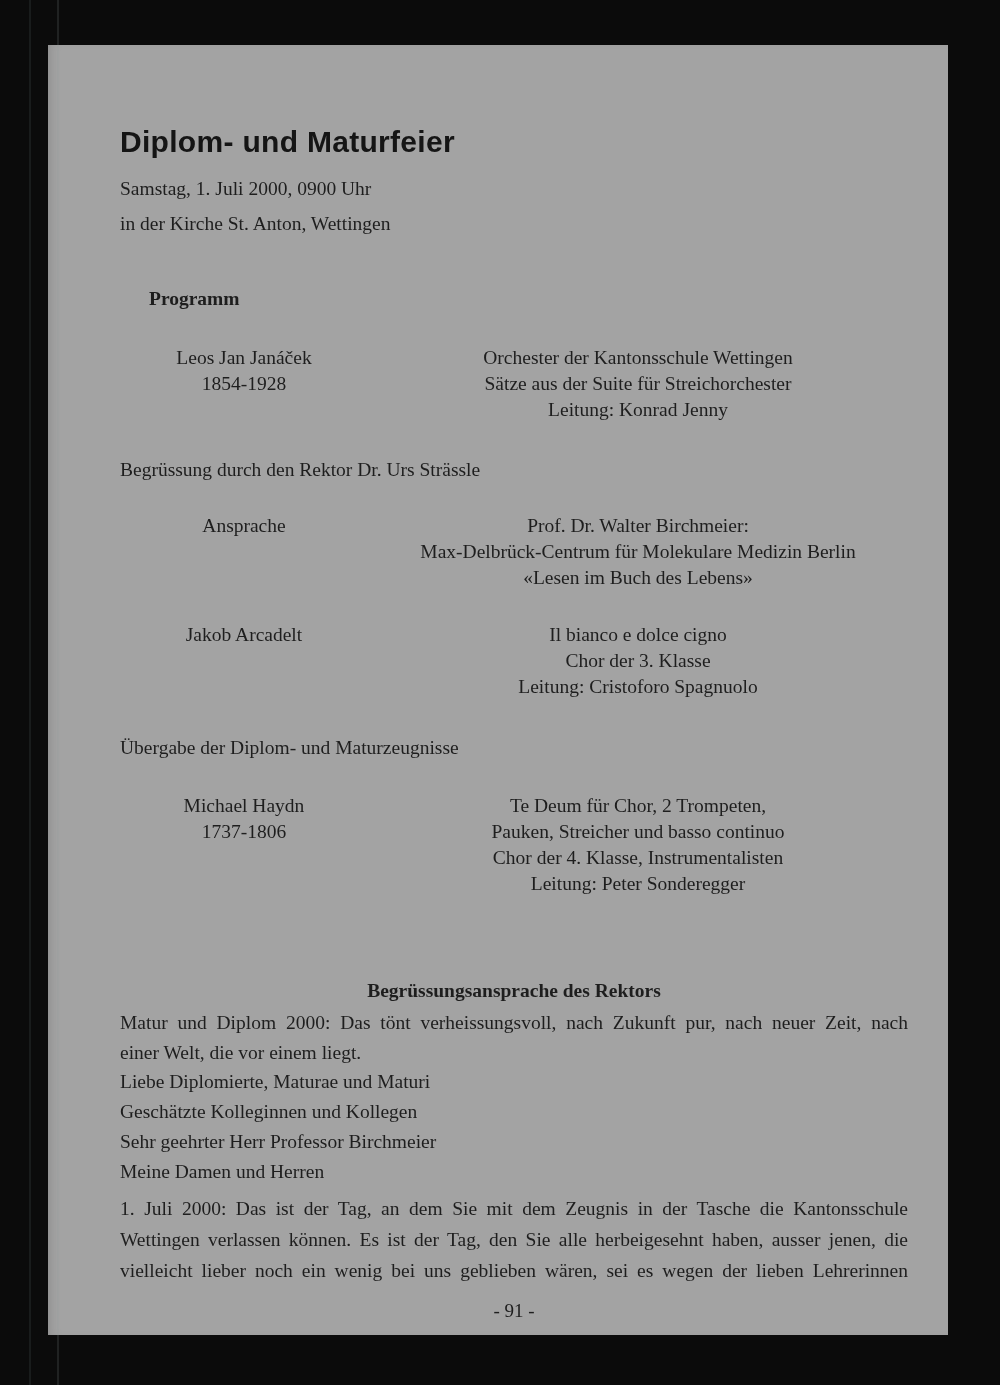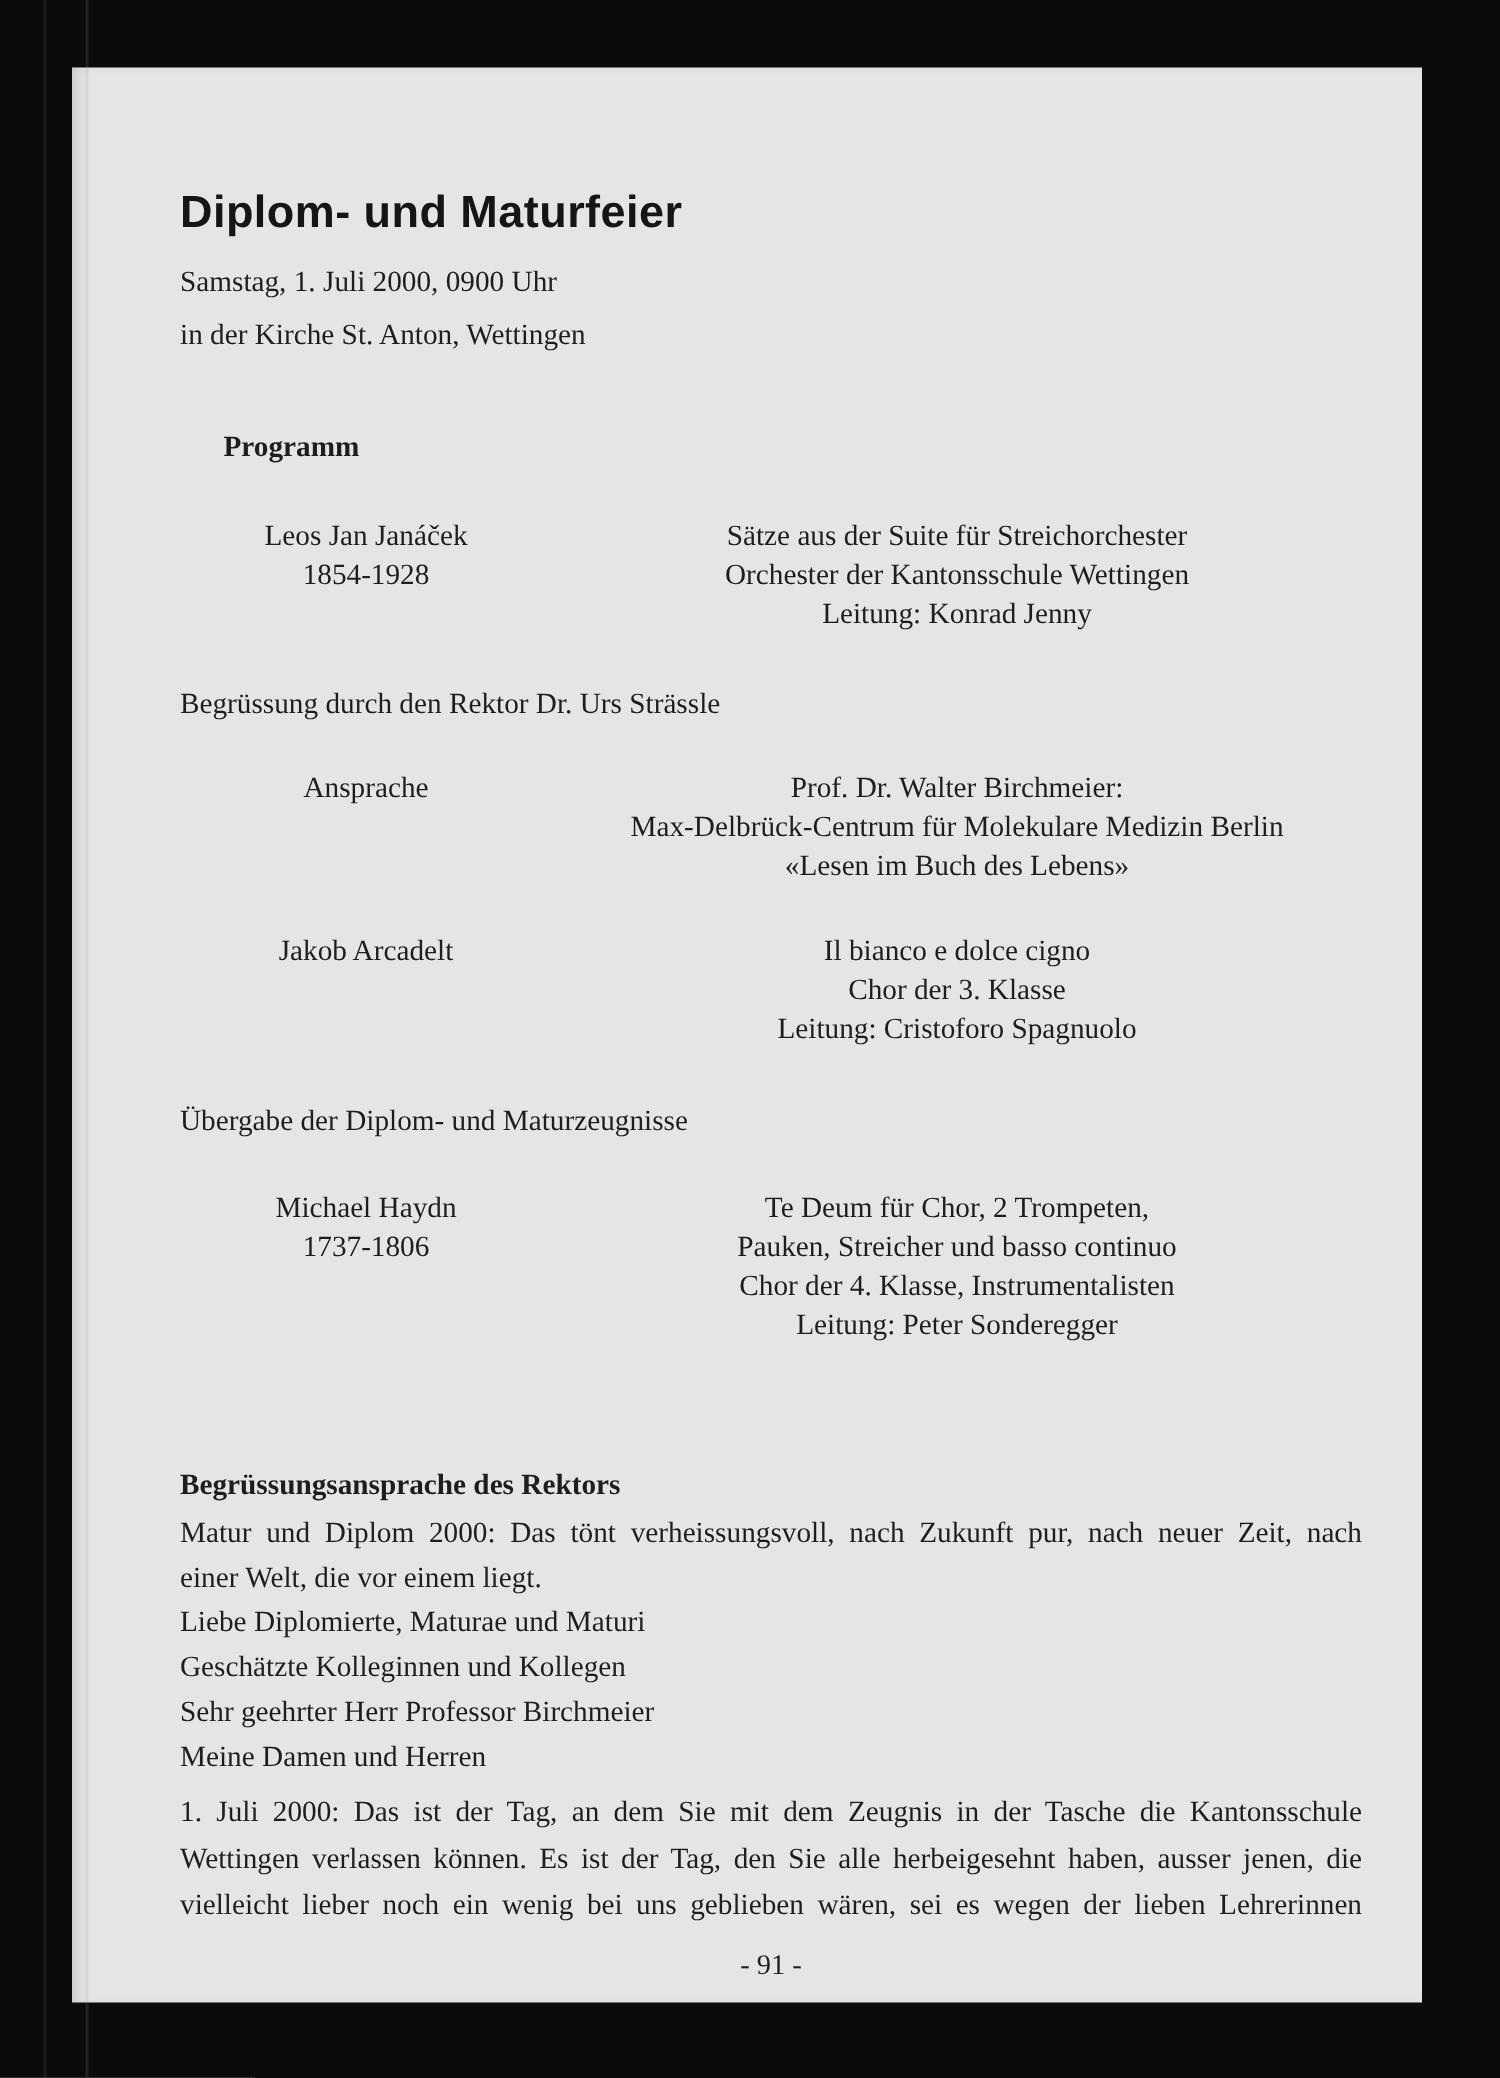--- a/index.html
+++ b/index.html
@@ -27,21 +27,21 @@
     position: absolute;
     left: 57px; top: 0;
     width: 2px; height: 1385px;
     background: rgba(140, 155, 155, 0.16);
     z-index: 3;
   }
   .page {
     position: absolute;
     left: 48px; top: 45px;
     width: 900px; height: 1290px;
-    background: #e5e5e5;
+    background: #a3a3a3;
     color: #1e1e1e;
     z-index: 2;
     box-shadow: inset 8px 0 14px -10px rgba(0,0,0,0.25);
   }
   .content {
     position: absolute;
     left: 0; top: 0;
     width: 900px;
     box-sizing: border-box;
     padding: 79px 40px 0 72px;
@@ -66,21 +66,21 @@
     grid-template-columns: 248px 1fr;
     line-height: 26px;
     text-align: center;
   }
   .row1 { margin-top: 33px; }
   .interlude-1 { margin-top: 34px; }
   .row2 { margin-top: 30px; }
   .row3 { margin-top: 31px; }
   .interlude-2 { margin-top: 35px; }
   .row4 { margin-top: 32px; }
-  .speech-heading { margin-top: 81px; font-weight: bold; }
+  .speech-heading { margin-top: 81px; font-weight: bold; text-align: center; }
   .para { margin-top: 4px; line-height: 30px; }
   .jline { text-align: justify; text-align-last: justify; }
   .jline-end { text-align: center; text-align-last: left; }
   .sal-first { margin-top: 1px; }
   .sal { margin-top: 4px; }
   .para2 { margin-top: 8px; line-height: 31px; }
   .page-number { margin-top: 12px; text-align: center; font-size: 19px; }
 </style>
 </head>
 <body>
@@ -98,22 +98,22 @@
       <p class="line location-line">in der Kirche St. Anton, Wettingen</p>
 
       <p class="line program-heading">Programm</p>
 
       <div class="prow row1">
         <div>
           <div>Leos Jan Janáček</div>
           <div>1854-1928</div>
         </div>
         <div>
+          <div>Orchester der Kantonsschule Wettingen</div>
           <div>Sätze aus der Suite für Streichorchester</div>
-          <div>Orchester der Kantonsschule Wettingen</div>
           <div>Leitung: Konrad Jenny</div>
         </div>
       </div>
 
       <p class="line interlude-1">Begrüssung durch den Rektor Dr. Urs Strässle</p>
 
       <div class="prow row2">
         <div>
           <div>Ansprache</div>
         </div>

